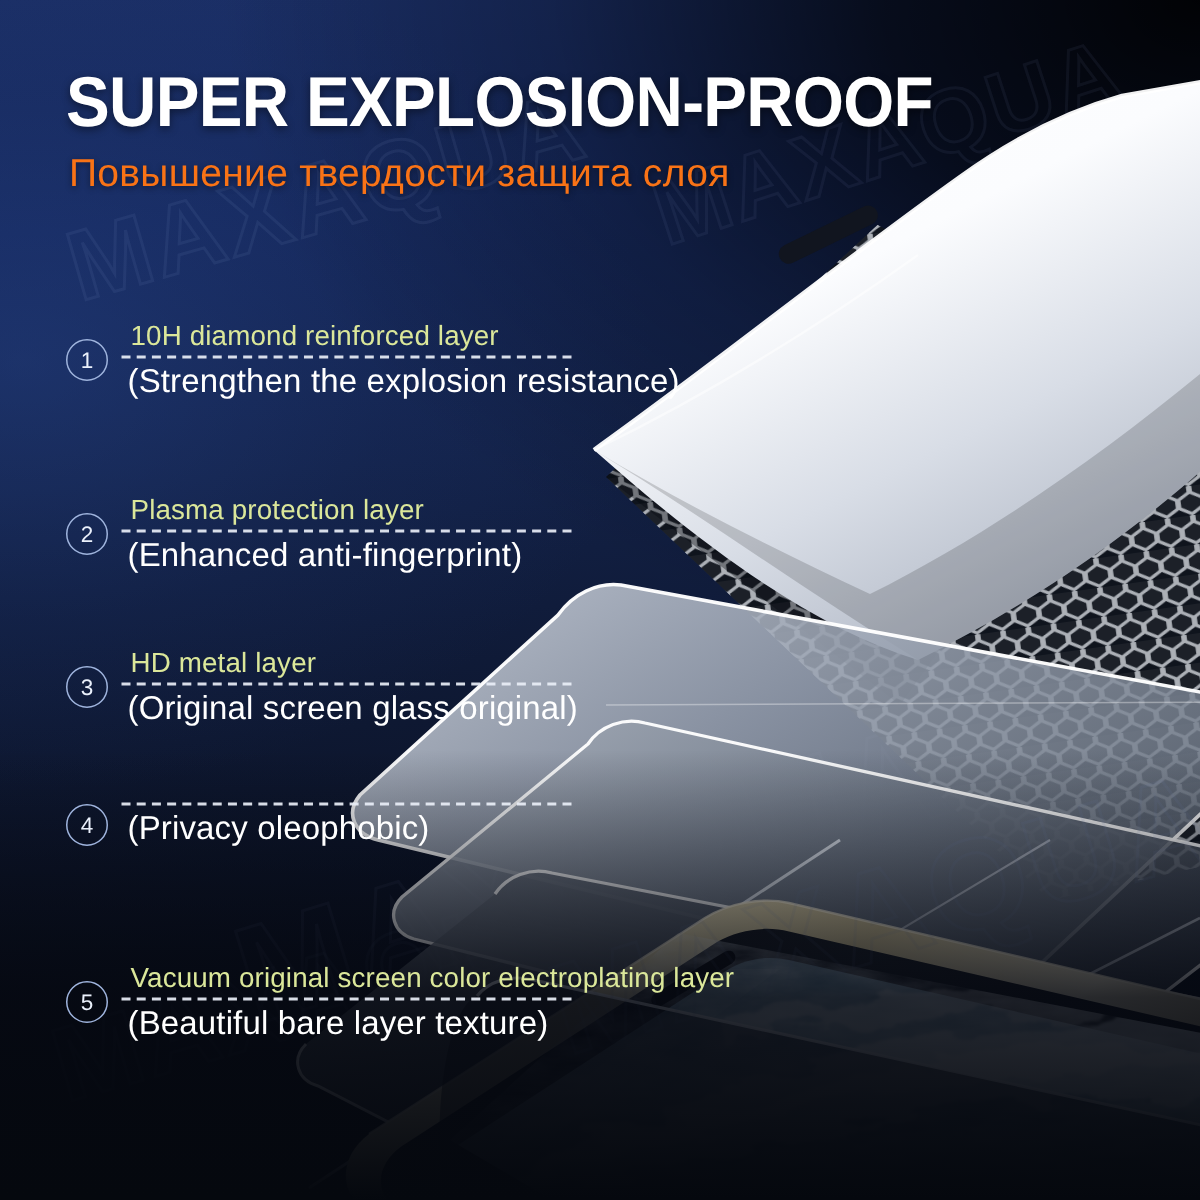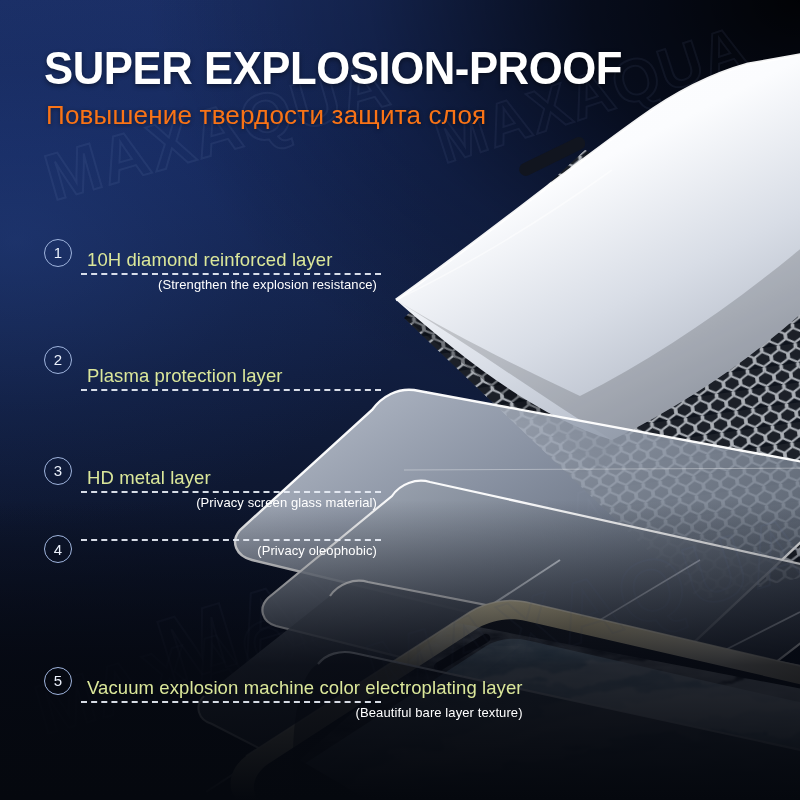--- a/index.html
+++ b/index.html
@@ -54,28 +54,28 @@
   .layer-item{position:absolute;display:flex;align-items:center;gap:9px;}
   .num{
     flex:0 0 auto;width:26px;height:26px;border-radius:50%;
     border:1.6px solid #9fb4dd;color:#eaf0fb;
     font-size:15px;display:flex;align-items:center;justify-content:center;
     line-height:1;
   }
   .texts{position:relative;}
   .lbl{
     font-size:18.5px;color:#dbe79a;line-height:1.18;white-space:nowrap;
-    padding:0 4px 2px 6px;letter-spacing:.1px;margin-top:36px;
+    padding:0 4px 2px 6px;letter-spacing:.1px;
   }
   .rule{
     height:0;border-top:2.5px dashed #e9eef7;opacity:.92;
   }
   .sub{
-    font-size:13px;color:#ffffff;line-height:1.2;white-space:nowrap;
-    padding:2px 4px 0 4px;letter-spacing:.1px;text-align:right;
+    font-size:22px;color:#ffffff;line-height:1.2;white-space:nowrap;
+    padding:2px 4px 0 4px;letter-spacing:.1px;
   }
 
   
   .i1{left:44px;top:213px;}  .i1 .rule{width:300px;}
   .i2{left:44px;top:329px;}  .i2 .rule{width:300px;}
   .i3{left:44px;top:431px;}  .i3 .rule{width:300px;}
   .i4{left:44px;top:535px;}  .i4 .rule{width:300px;}
   .i5{left:44px;top:641px;}  .i5 .rule{width:300px;}
 </style>
 </head>
@@ -317,44 +317,45 @@
         <div class="rule"></div>
         <div class="sub">(Strengthen the explosion resistance)</div>
       </div>
     </div>
 
     <div class="layer-item i2">
       <div class="num">2</div>
       <div class="texts">
         <div class="lbl">Plasma protection layer</div>
         <div class="rule"></div>
+        <div class="sub">(Enhanced anti-fingerprint)</div>
       </div>
     </div>
 
     <div class="layer-item i3">
       <div class="num">3</div>
       <div class="texts">
         <div class="lbl">HD metal layer</div>
         <div class="rule"></div>
-        <div class="sub">(Privacy screen glass material)</div>
+        <div class="sub">(Original screen glass original)</div>
       </div>
     </div>
 
     <div class="layer-item i4">
       <div class="num">4</div>
       <div class="texts">
         <div class="rule"></div>
         <div class="sub">(Privacy oleophobic)</div>
       </div>
     </div>
 
     <div class="layer-item i5">
       <div class="num">5</div>
       <div class="texts">
-        <div class="lbl">Vacuum explosion machine color electroplating layer</div>
+        <div class="lbl">Vacuum original screen color electroplating layer</div>
         <div class="rule"></div>
         <div class="sub">(Beautiful bare layer texture)</div>
       </div>
     </div>
 
   </div>
 
 </div>
 
 </body></html>

